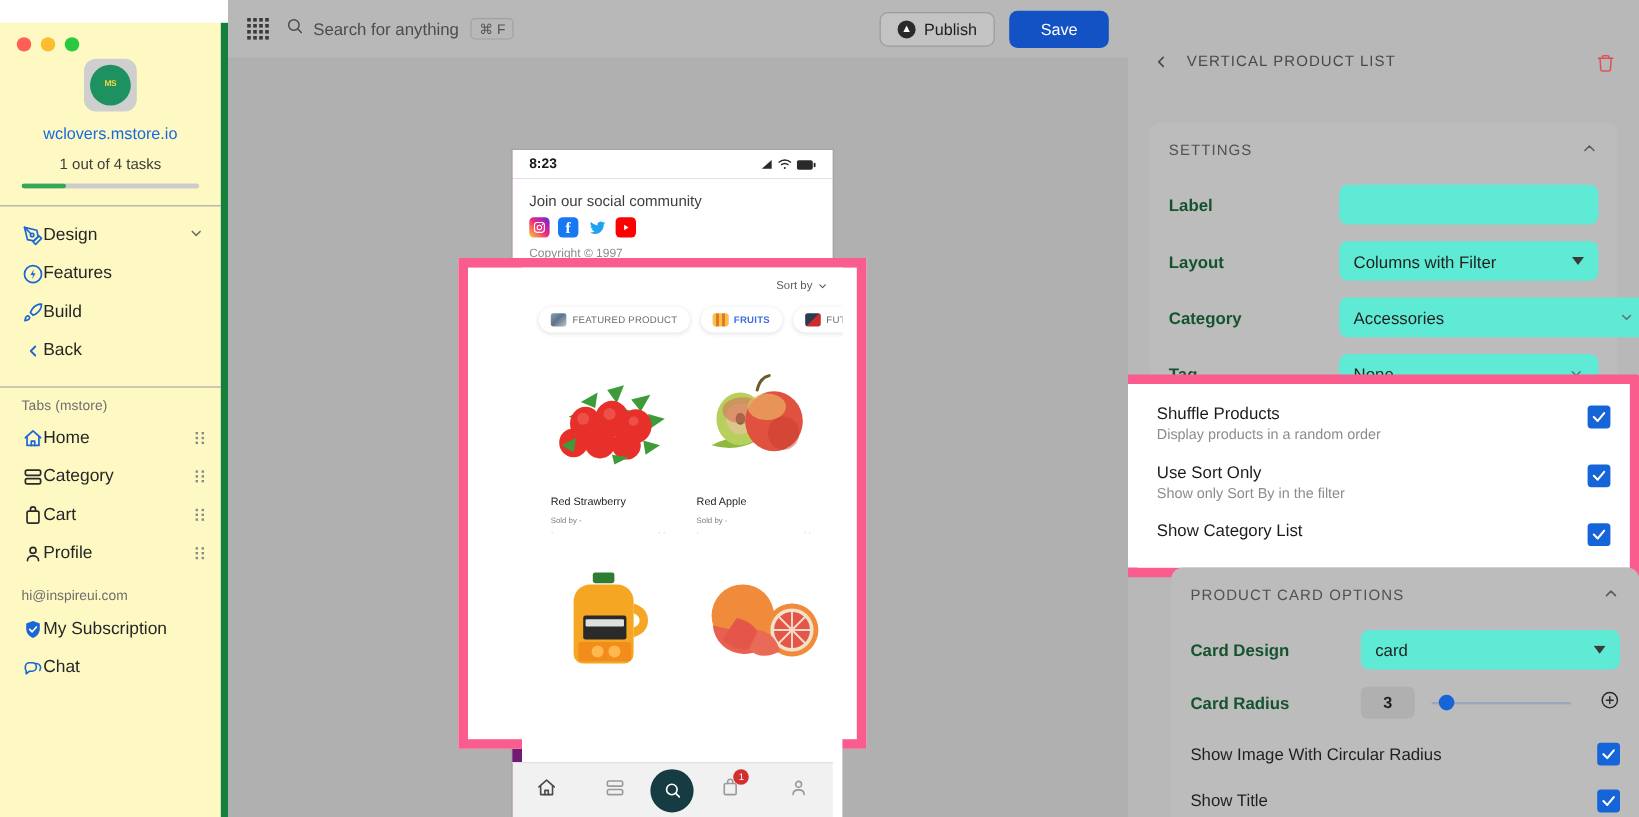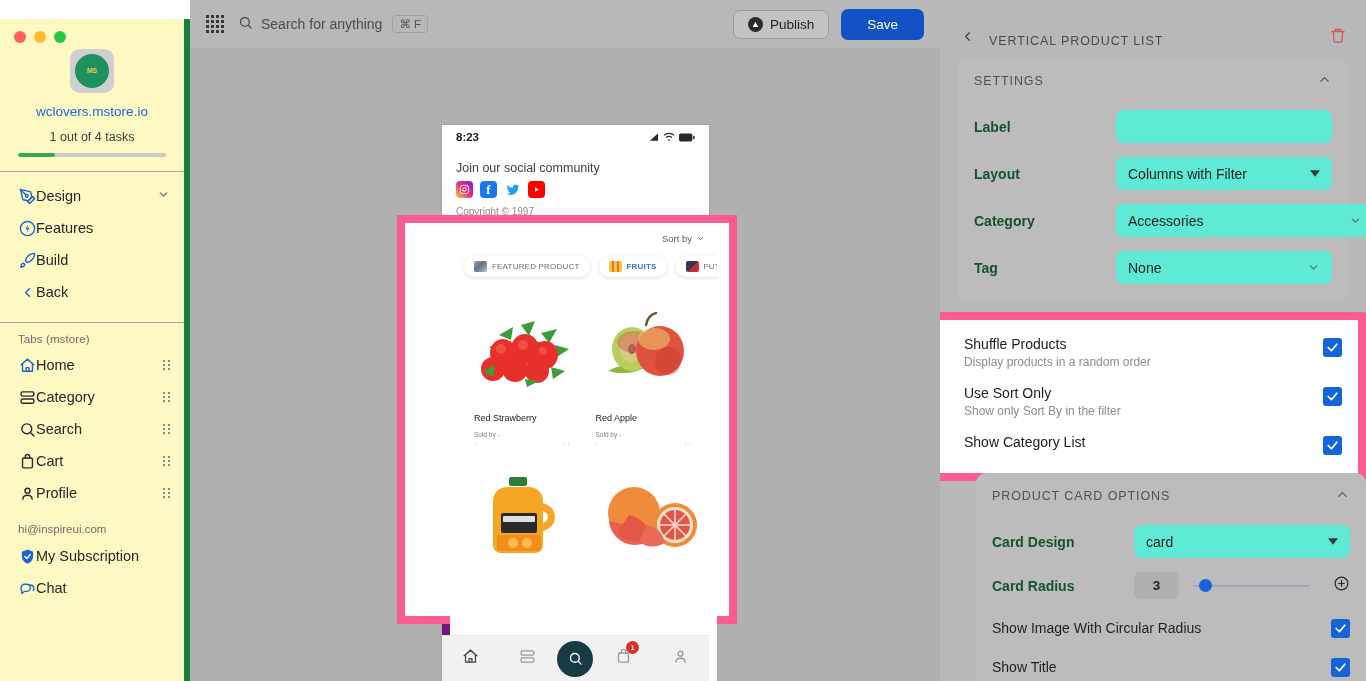--- a/index.html
+++ b/index.html
@@ -99,21 +99,21 @@
     color: #fff; font-size: 9px; line-height: 1;
   }
   .btn-save {
     background: #1352c4; color: #fff; border: none; border-radius: 7px;
     padding: 8px 26px; font-size: 13.5px; cursor: pointer;
     font-family: "Liberation Sans", sans-serif;
   }
 
   
   .phone {
-    position: absolute; left: 252px; top: 125px;
+    position: absolute; left: 237px; top: 125px;
     width: 267px; height: 556px;
     background: #701a75;
     box-shadow: 0 0 0 1px rgba(0,0,0,0.06);
   }
   .phone-status {
     height: 24px; display: flex; align-items: center; justify-content: space-between;
     padding: 0 14px; font-size: 11.5px; font-weight: bold; color: #1a1a1a;
     background: #ffffff;
   }
   .status-icons { display: flex; align-items: center; gap: 4px; }
@@ -172,21 +172,21 @@
     width: 13px; height: 13px; border-radius: 50%; background: #d32f2f;
     color: #fff; font-size: 8px; display: flex; align-items: center; justify-content: center;
   }
 
   
   .inspector {
     width: 426px; flex: 0 0 426px; height: 681px;
     background: #b8b8b8; position: relative; overflow: hidden;
   }
   .insp-head {
-    height: 48px; display: flex; align-items: flex-end; gap: 14px; padding: 0 20px;
+    height: 48px; display: flex; align-items: flex-start; gap: 14px; padding: 0 20px; margin-top: 44px;
   }
   .insp-title {
     font-size: 12.5px; letter-spacing: 0.9px; color: #4a4a4a; font-weight: 400;
   }
   .trash { margin-left: auto; cursor: pointer; }
 
   .card {
     margin: 10px 18px 0; background: #bcbcbc; border-radius: 10px;
     padding: 14px 16px 16px;
   }
@@ -337,37 +337,20 @@
           </span>
       </div>
       <div class="nav-item">
         <span class="ico">
           <svg width="17" height="17" viewBox="0 0 24 24" fill="none" stroke="#2b2b2b" stroke-width="2" stroke-linecap="round" stroke-linejoin="round">
               <rect x="3" y="4" width="18" height="6" rx="2"></rect>
               <rect x="3" y="14" width="18" height="6" rx="2"></rect>
             </svg>
         </span>
         <span>Category</span>
-        <span class="drag-dots">
-            <i></i>
-            <i></i>
-            <i></i>
-            <i></i>
-            <i></i>
-            <i></i>
-          </span>
-      </div>
-      <div class="nav-item">
-        <span class="ico">
-          <svg width="17" height="17" viewBox="0 0 24 24" fill="none" stroke="#2b2b2b" stroke-width="2" stroke-linecap="round">
-              <circle cx="11" cy="11" r="7"></circle>
-              <line x1="16.5" y1="16.5" x2="21" y2="21"></line>
-            </svg>
-        </span>
-        <span>Search</span>
         <span class="drag-dots">
             <i></i>
             <i></i>
             <i></i>
             <i></i>
             <i></i>
             <i></i>
           </span>
       </div>
       <div class="nav-item">

